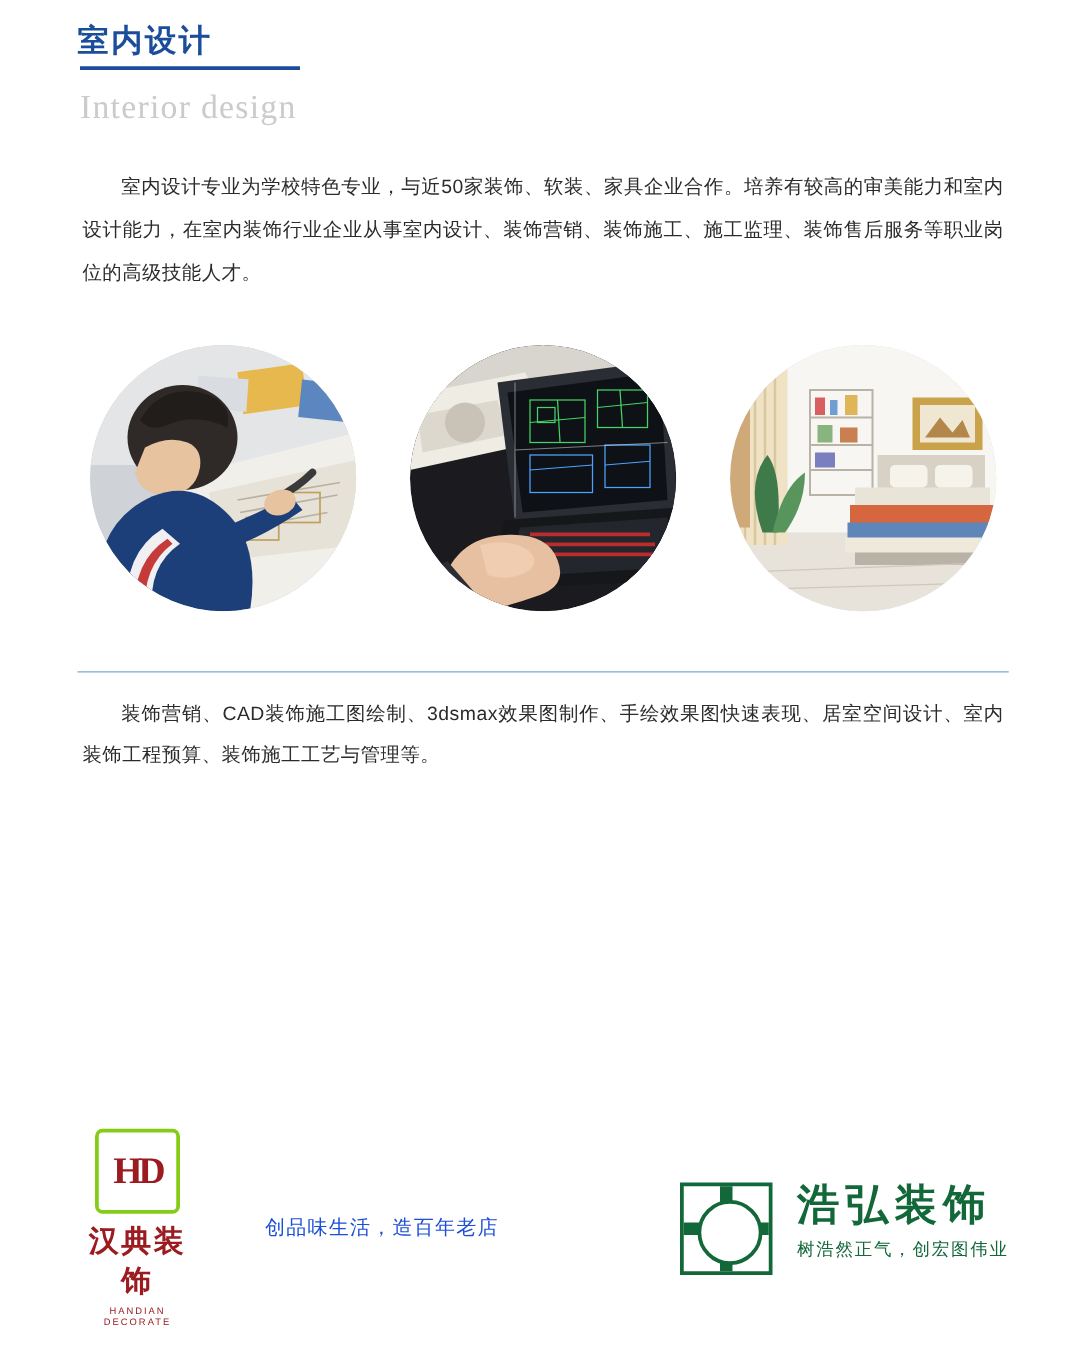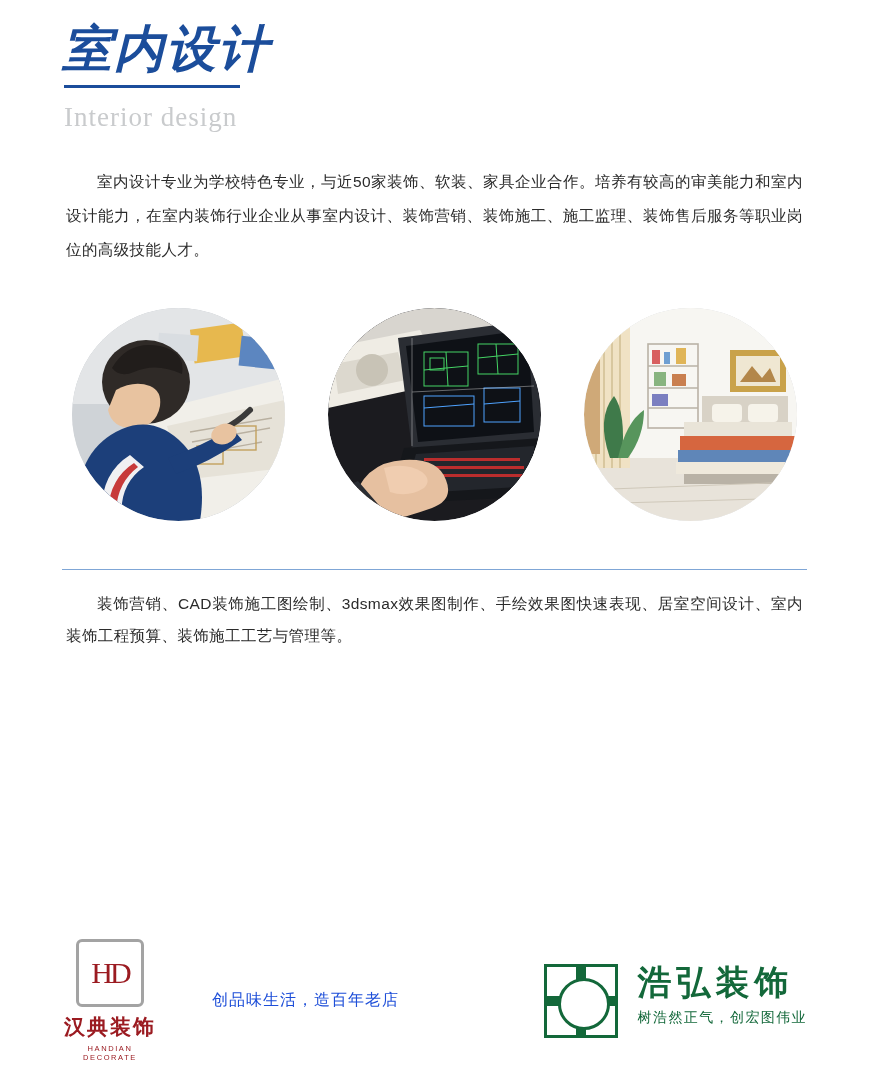--- a/index.html
+++ b/index.html
@@ -20,27 +20,26 @@
     width: 869px;
     height: 1084px;
     box-sizing: border-box;
     padding: 0 62px;
   }
   
   .title-block {
     padding-top: 18px;
   }
   .main-title {
-    font-size: 50px;
+    font-size: 25px;
     font-weight: bold;
     color: #1b4d9b;
     letter-spacing: 2px;
     line-height: 1.25;
     margin: 0;
-    font-style: italic;
   }
   .title-rule {
     width: 176px;
     height: 3px;
     background: #1b4d9b;
     margin: 4px 0 0 2px;
   }
   .sub-title {
     font-family: "Liberation Serif", serif;
     font-size: 27px;
@@ -131,35 +130,35 @@
     align-items: center;
     gap: 26px;
   }
   .hd-mark {
     width: 96px;
     text-align: center;
   }
   .hd-seal {
     width: 62px;
     height: 62px;
-    border: 3px solid #a3a3a3;
+    border: 3px solid #84cc16;
     border-radius: 6px;
     margin: 0 auto;
     position: relative;
     display: flex;
     align-items: center;
     justify-content: center;
     font-family: "Liberation Serif", serif;
     font-size: 30px;
-    font-weight: normal;
+    font-weight: bold;
     color: #9b1b21;
     letter-spacing: -3px;
   }
   .hd-name {
-    font-size: 21px;
+    font-size: 24px;
     font-weight: bold;
     color: #9b1b21;
     letter-spacing: 2px;
     margin-top: 6px;
   }
   .hd-pinyin {
     font-size: 7.5px;
     color: #9b1b21;
     letter-spacing: 1.6px;
     margin-top: 3px;

